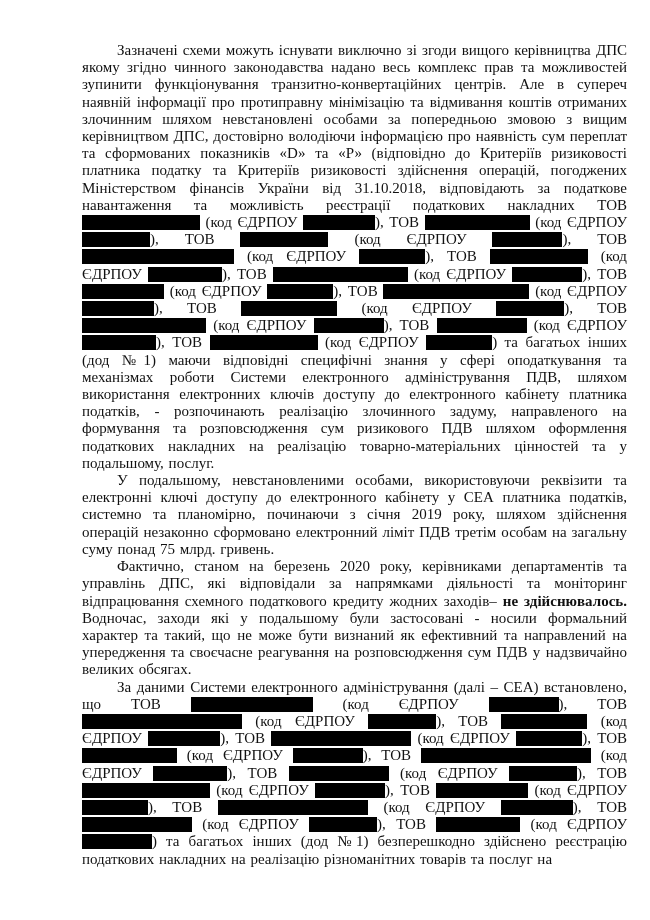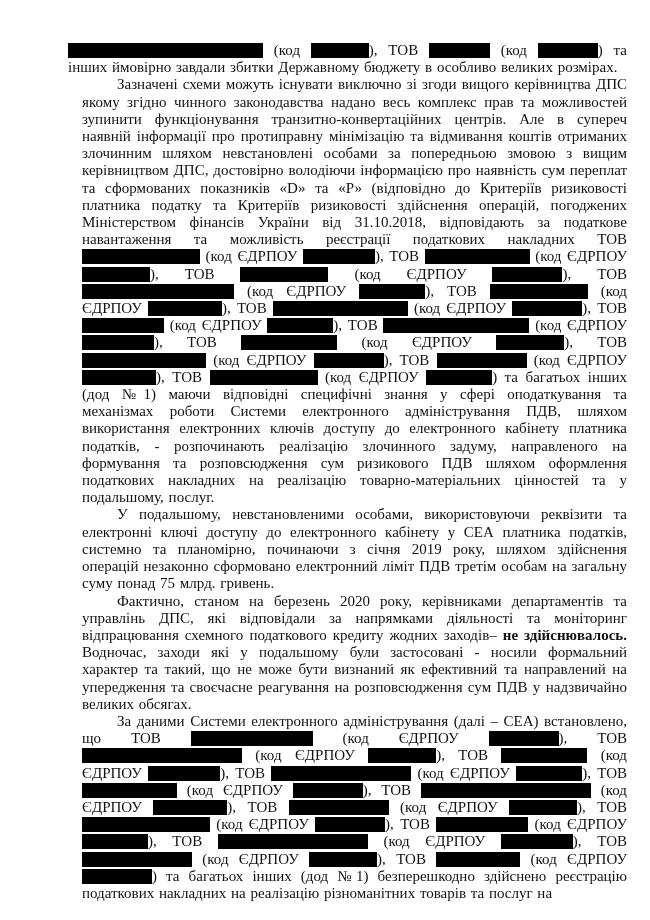--- a/index.html
+++ b/index.html
@@ -47,19 +47,18 @@
   }
   .bold {
     font-weight: bold;
   }
 </style>
 </head>
 <body>
 
 <div class="page">
   <div class="content">
-      <p class="para"><span class="redact" style="width: 195px;"></span><span> (код </span><span class="redact" style="width: 58px;"></span><span>), ТОВ </span><span class="redact" style="width: 61px;"></span><span> (код </span><span class="redact" style="width: 60px;"></span><span>) та інших ймовірно завдали збитки Державному бюджету в особливо великих розмірах.</span></p>
       <p class="para indent"><span>Зазначені схеми можуть існувати виключно зі згоди вищого керівництва ДПС якому згідно чинного законодавства надано весь комплекс прав та можливостей зупинити функціонування транзитно-конвертаційних центрів. Але в супереч наявній інформації про протиправну мінімізацію та відмивання коштів отриманих злочинним шляхом невстановлені особами за попередньою змовою з вищим керівництвом ДПС, достовірно володіючи інформацією про наявність сум переплат та сформованих показників «D» та «Р» (відповідно до Критеріїв ризиковості платника податку та Критеріїв ризиковості здійснення операцій, погоджених Міністерством фінансів України від 31.10.2018, відповідають за податкове навантаження та можливість реєстрації податкових накладних ТОВ </span><span class="redact" style="width: 118px;"></span><span> (код ЄДРПОУ </span><span class="redact" style="width: 72px;"></span><span>), ТОВ </span><span class="redact" style="width: 105px;"></span><span> (код ЄДРПОУ </span><span class="redact" style="width: 68px;"></span><span>), ТОВ </span><span class="redact" style="width: 88px;"></span><span> (код ЄДРПОУ </span><span class="redact" style="width: 70px;"></span><span>), ТОВ </span><span class="redact" style="width: 152px;"></span><span> (код ЄДРПОУ </span><span class="redact" style="width: 66px;"></span><span>), ТОВ </span><span class="redact" style="width: 98px;"></span><span> (код ЄДРПОУ </span><span class="redact" style="width: 74px;"></span><span>), ТОВ </span><span class="redact" style="width: 135px;"></span><span> (код ЄДРПОУ </span><span class="redact" style="width: 70px;"></span><span>), ТОВ </span><span class="redact" style="width: 82px;"></span><span> (код ЄДРПОУ </span><span class="redact" style="width: 66px;"></span><span>), ТОВ </span><span class="redact" style="width: 146px;"></span><span> (код ЄДРПОУ </span><span class="redact" style="width: 72px;"></span><span>), ТОВ </span><span class="redact" style="width: 96px;"></span><span> (код ЄДРПОУ </span><span class="redact" style="width: 68px;"></span><span>), ТОВ </span><span class="redact" style="width: 124px;"></span><span> (код ЄДРПОУ </span><span class="redact" style="width: 70px;"></span><span>), ТОВ </span><span class="redact" style="width: 90px;"></span><span> (код ЄДРПОУ </span><span class="redact" style="width: 74px;"></span><span>), ТОВ </span><span class="redact" style="width: 108px;"></span><span> (код ЄДРПОУ </span><span class="redact" style="width: 66px;"></span><span>) та багатьох інших (дод №1) маючи відповідні специфічні знання у сфері оподаткування та механізмах роботи Системи електронного адміністрування ПДВ, шляхом використання електронних ключів доступу до електронного кабінету платника податків, - розпочинають реалізацію злочинного задуму, направленого на формування та розповсюдження сум ризикового ПДВ шляхом оформлення податкових накладних на реалізацію товарно-матеріальних цінностей та у подальшому, послуг.</span></p>
       <p class="para indent"><span>У подальшому, невстановленими особами, використовуючи реквізити та електронні ключі доступу до електронного кабінету у СЕА платника податків, системно та планомірно, починаючи з січня 2019 року, шляхом здійснення операцій незаконно сформовано електронний ліміт ПДВ третім особам на загальну суму понад 75 млрд. гривень.</span></p>
       <p class="para indent"><span>Фактично, станом на березень 2020 року, керівниками департаментів та управлінь ДПС, які відповідали за напрямками діяльності та моніторинг відпрацювання схемного податкового кредиту жодних заходів– </span><span class="bold">не здійснювалось.</span><span> Водночас, заходи які у подальшому були застосовані - носили формальний характер та такий, що не може бути визнаний як ефективний та направлений на упередження та своєчасне реагування на розповсюдження сум ПДВ у надзвичайно великих обсягах.</span></p>
       <p class="para indent"><span>За даними Системи електронного адміністрування (далі – СЕА) встановлено, що ТОВ </span><span class="redact" style="width: 122px;"></span><span> (код ЄДРПОУ </span><span class="redact" style="width: 70px;"></span><span>), ТОВ </span><span class="redact" style="width: 160px;"></span><span> (код ЄДРПОУ </span><span class="redact" style="width: 68px;"></span><span>), ТОВ </span><span class="redact" style="width: 86px;"></span><span> (код ЄДРПОУ </span><span class="redact" style="width: 72px;"></span><span>), ТОВ </span><span class="redact" style="width: 140px;"></span><span> (код ЄДРПОУ </span><span class="redact" style="width: 66px;"></span><span>), ТОВ </span><span class="redact" style="width: 95px;"></span><span> (код ЄДРПОУ </span><span class="redact" style="width: 70px;"></span><span>), ТОВ </span><span class="redact" style="width: 170px;"></span><span> (код ЄДРПОУ </span><span class="redact" style="width: 74px;"></span><span>), ТОВ </span><span class="redact" style="width: 100px;"></span><span> (код ЄДРПОУ </span><span class="redact" style="width: 68px;"></span><span>), ТОВ </span><span class="redact" style="width: 128px;"></span><span> (код ЄДРПОУ </span><span class="redact" style="width: 70px;"></span><span>), ТОВ </span><span class="redact" style="width: 92px;"></span><span> (код ЄДРПОУ </span><span class="redact" style="width: 66px;"></span><span>), ТОВ </span><span class="redact" style="width: 150px;"></span><span> (код ЄДРПОУ </span><span class="redact" style="width: 72px;"></span><span>), ТОВ </span><span class="redact" style="width: 110px;"></span><span> (код ЄДРПОУ </span><span class="redact" style="width: 68px;"></span><span>), ТОВ </span><span class="redact" style="width: 84px;"></span><span> (код ЄДРПОУ </span><span class="redact" style="width: 70px;"></span><span>) та багатьох інших (дод №1) безперешкодно здійснено реєстрацію податкових накладних на реалізацію різноманітних товарів та послуг на</span></p>
     </div>
 </div>
 
 </body></html>

